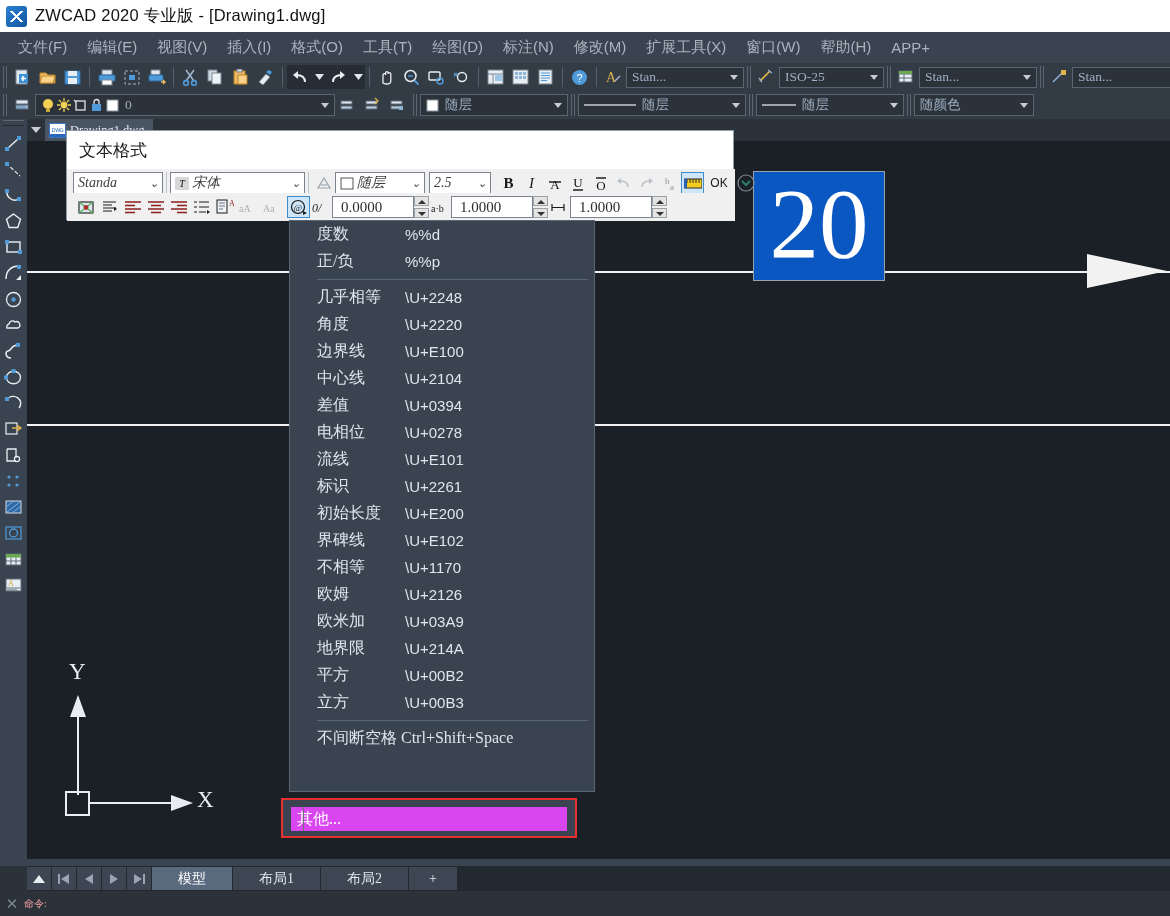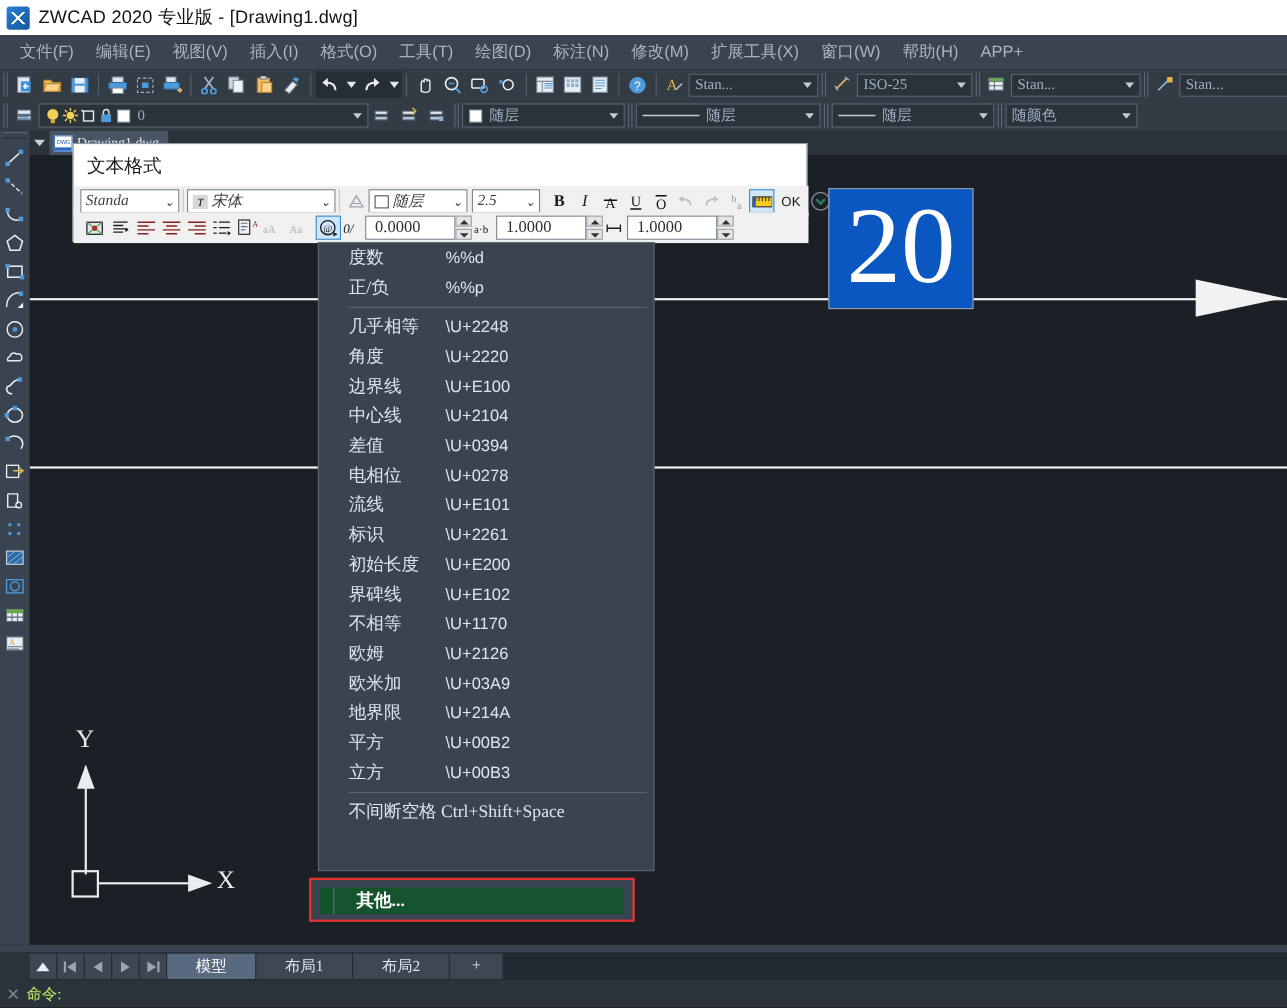--- a/index.html
+++ b/index.html
@@ -171,23 +171,23 @@
     color:#dfe5ec;font-size:16px;font-family:"Liberation Serif",serif;white-space:nowrap;
   }
   .mrow .mlbl{width:88px;flex:none;}
   .mrow .mcode{font-family:"Liberation Sans",sans-serif;font-size:15px;}
   .mdiv{height:1px;background:#5b6673;margin:4px 6px 4px 27px;}
   #other-wrap{
     position:absolute;left:281px;top:798px;width:296px;height:40px;
     border:2px solid #e8312f;background:#3a4450;
   }
   #other-row{
-    position:absolute;left:8px;top:7px;width:276px;height:24px;background:#14532d;
-    display:flex;align-items:center;padding-left:33px;
-    color:#fff;font-size:16px;font-family:"Liberation Serif",serif;font-weight:bold;
+    position:absolute;left:8px;top:7px;width:276px;height:24px;background:#d946ef;
+    display:flex;align-items:center;padding-left:6px;
+    color:#fff;font-size:16px;font-family:"Liberation Serif",serif;
   }
   #other-row:before{content:"";position:absolute;left:12px;top:0;bottom:0;width:1px;background:#6a7582;}
 
   
   #tabbar{
     position:absolute;left:0;top:866px;width:1170px;height:25px;background:#232930;
     display:flex;align-items:center;
   }
   #tabbar .navpad{width:27px;height:25px;background:#2b323a;}
   .navbtn{
@@ -198,21 +198,21 @@
     height:23px;background:#3d4652;margin-right:1px;padding:0 26px;flex:none;
     display:flex;align-items:center;color:#dfe5ec;font-size:14px;
     font-family:"Liberation Serif",serif;
   }
   .sheettab.active{background:#5a6a7e;color:#fff;}
   #cmdline{
     position:absolute;left:0;top:891px;width:1170px;height:25px;background:#2b323a;
     display:flex;align-items:center;
   }
   #cmd-close{width:24px;text-align:center;color:#7d8794;font-size:15px;}
-  #cmd-text{color:#bef264;font-size:14px;font-family:"Liberation Serif",serif;}
+  #cmd-text{color:#fca5a5;font-size:10px;font-family:"Liberation Serif",serif;}
   #cmd-strip{position:absolute;left:0;top:859px;width:1170px;height:7px;background:#3a4450;}
 </style>
 </head>
 <body>
 
 <div id="titlebar">
   <div id="app-logo"></div>
   <div id="title-text">ZWCAD 2020 专业版 - [Drawing1.dwg]</div>
 </div>
 

